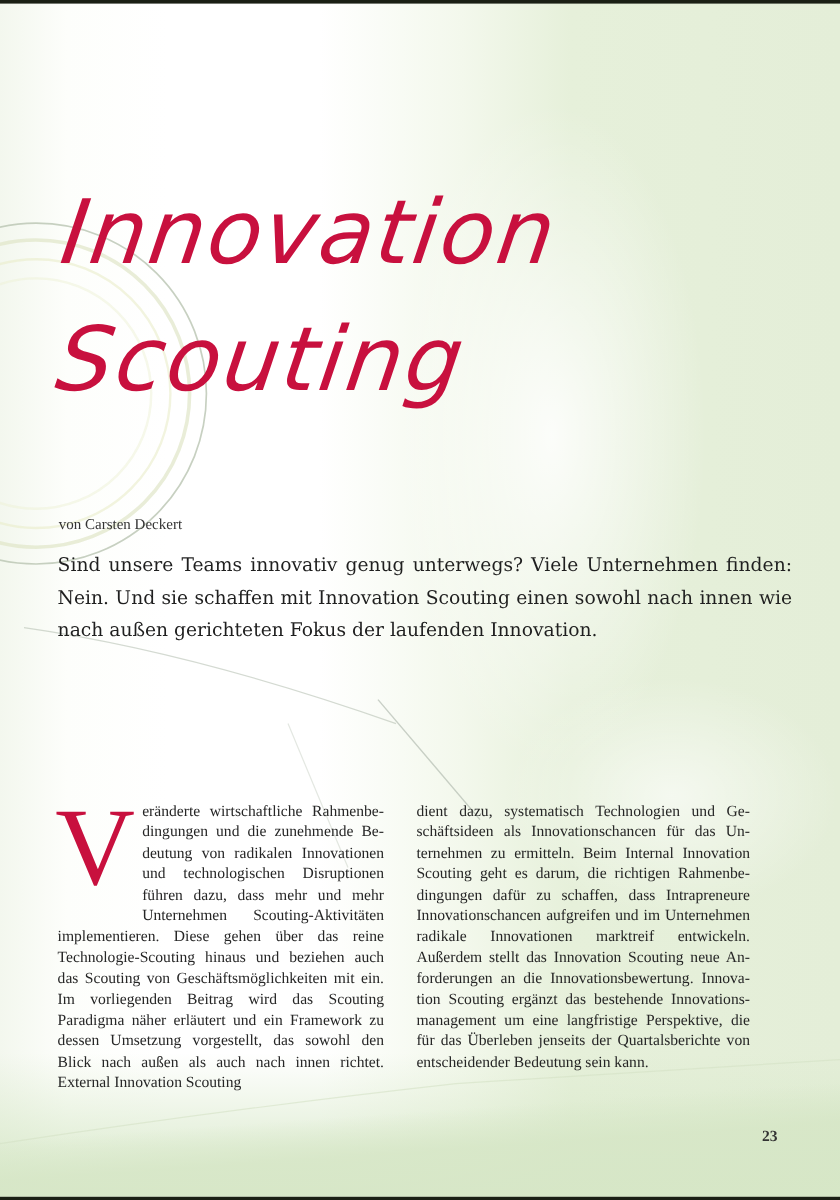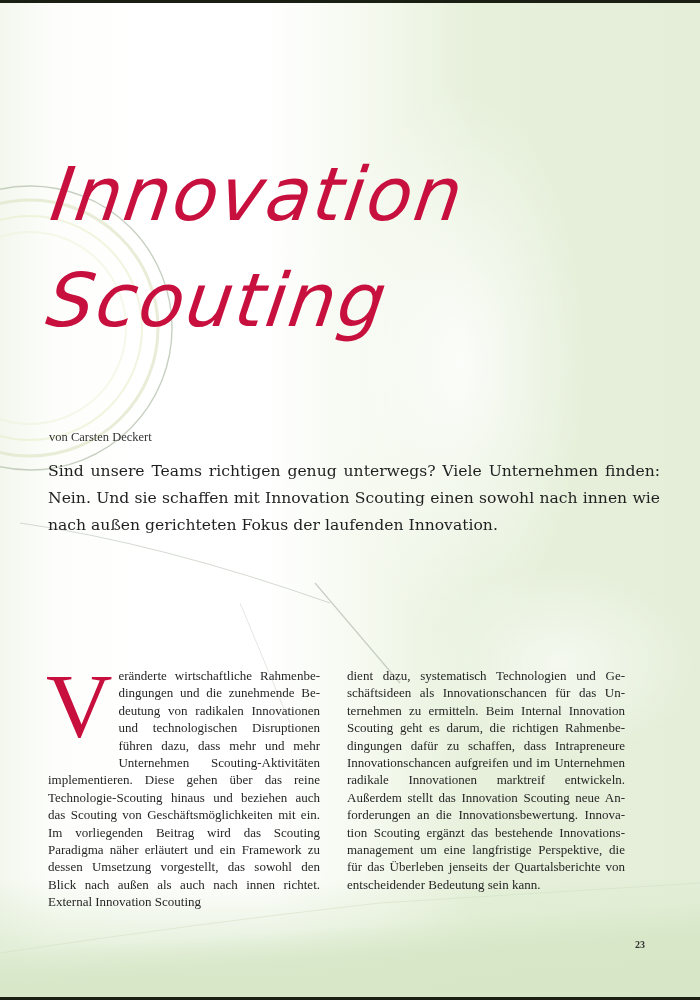--- a/index.html
+++ b/index.html
@@ -62,21 +62,21 @@
     }
     .col-left { left: 48px; }
     .col-right { left: 347px; width: 278px; }
     .dropcap {
       float: left; font-family: "Liberation Serif", serif;
       font-size: 92px; line-height: 70px; color: #c8103e;
       margin: 4px 6px 0 -2px; height: 84px;
     }
     .page-number {
       position: absolute; left: 635px; top: 936px;
-      font-family: "Liberation Serif", serif; font-size: 10px; color: #333; font-weight: bold;
+      font-family: "Liberation Serif", serif; font-size: 13px; color: #333; font-weight: bold;
     }
   </style>
 </head>
 <body>
 
 <div class="page">
   <div class="bg-shape glow"></div>
   <div class="bg-shape glow2"></div>
   <div class="bg-shape bottom-wash"></div>
 
@@ -93,21 +93,21 @@
     <path d="M240 600 L 290 720" fill="none" stroke="#b8c2b4" stroke-width="1" opacity="0.4"></path>
     <path d="M0 950 Q 200 920 380 900 L 700 880" fill="none" stroke="#d3e1c4" stroke-width="1" opacity="0.6"></path>
   </svg>
 
   <h1 class="title title-line1">Innovation</h1>
   <h1 class="title title-line2">Scouting</h1>
 
   <div class="byline">von Carsten Deckert</div>
 
   <div class="lead">
-    <p>Sind unsere Teams richtigen genug unterwegs? Viele Unternehmen finden: Nein. Und sie schaffen mit Innovation Scouting einen sowohl nach innen wie nach außen gerichteten Fokus der laufenden Innovation.</p>
+    <p>Sind unsere Teams innovativ genug unterwegs? Viele Unternehmen finden: Nein. Und sie schaffen mit Innovation Scouting einen sowohl nach innen wie nach außen gerichteten Fokus der laufenden Innovation.</p>
   </div>
 
   <div class="col col-left">
     <span class="dropcap">V</span><span>eränderte wirtschaftliche Rahmenbe­dingungen und die zunehmende Be­deutung von radikalen Innovationen und technologischen Disruptionen führen dazu, dass mehr und mehr Unternehmen Scouting-Aktivitäten implementie­ren. Diese gehen über das reine Technologie-Scou­ting hinaus und beziehen auch das Scouting von Geschäftsmöglichkeiten mit ein. Im vorliegenden Beitrag wird das Scouting Paradigma näher erläu­tert und ein Framework zu dessen Umsetzung vor­gestellt, das sowohl den Blick nach außen als auch nach innen richtet. External Innovation Scouting</span>
   </div>
 
   <div class="col col-right">
     <span>dient dazu, systematisch Technologien und Ge­schäftsideen als Innovationschancen für das Un­ternehmen zu ermitteln. Beim Internal Innovation Scouting geht es darum, die richtigen Rahmenbe­dingungen dafür zu schaffen, dass Intrapreneure Innovationschancen aufgreifen und im Unterneh­men radikale Innovationen marktreif entwickeln. Außerdem stellt das Innovation Scouting neue An­forderungen an die Innovationsbewertung. Innova­tion Scouting ergänzt das bestehende Innovations­management um eine langfristige Perspektive, die für das Überleben jenseits der Quartalsberichte von entscheidender Bedeutung sein kann.</span>
   </div>
 

